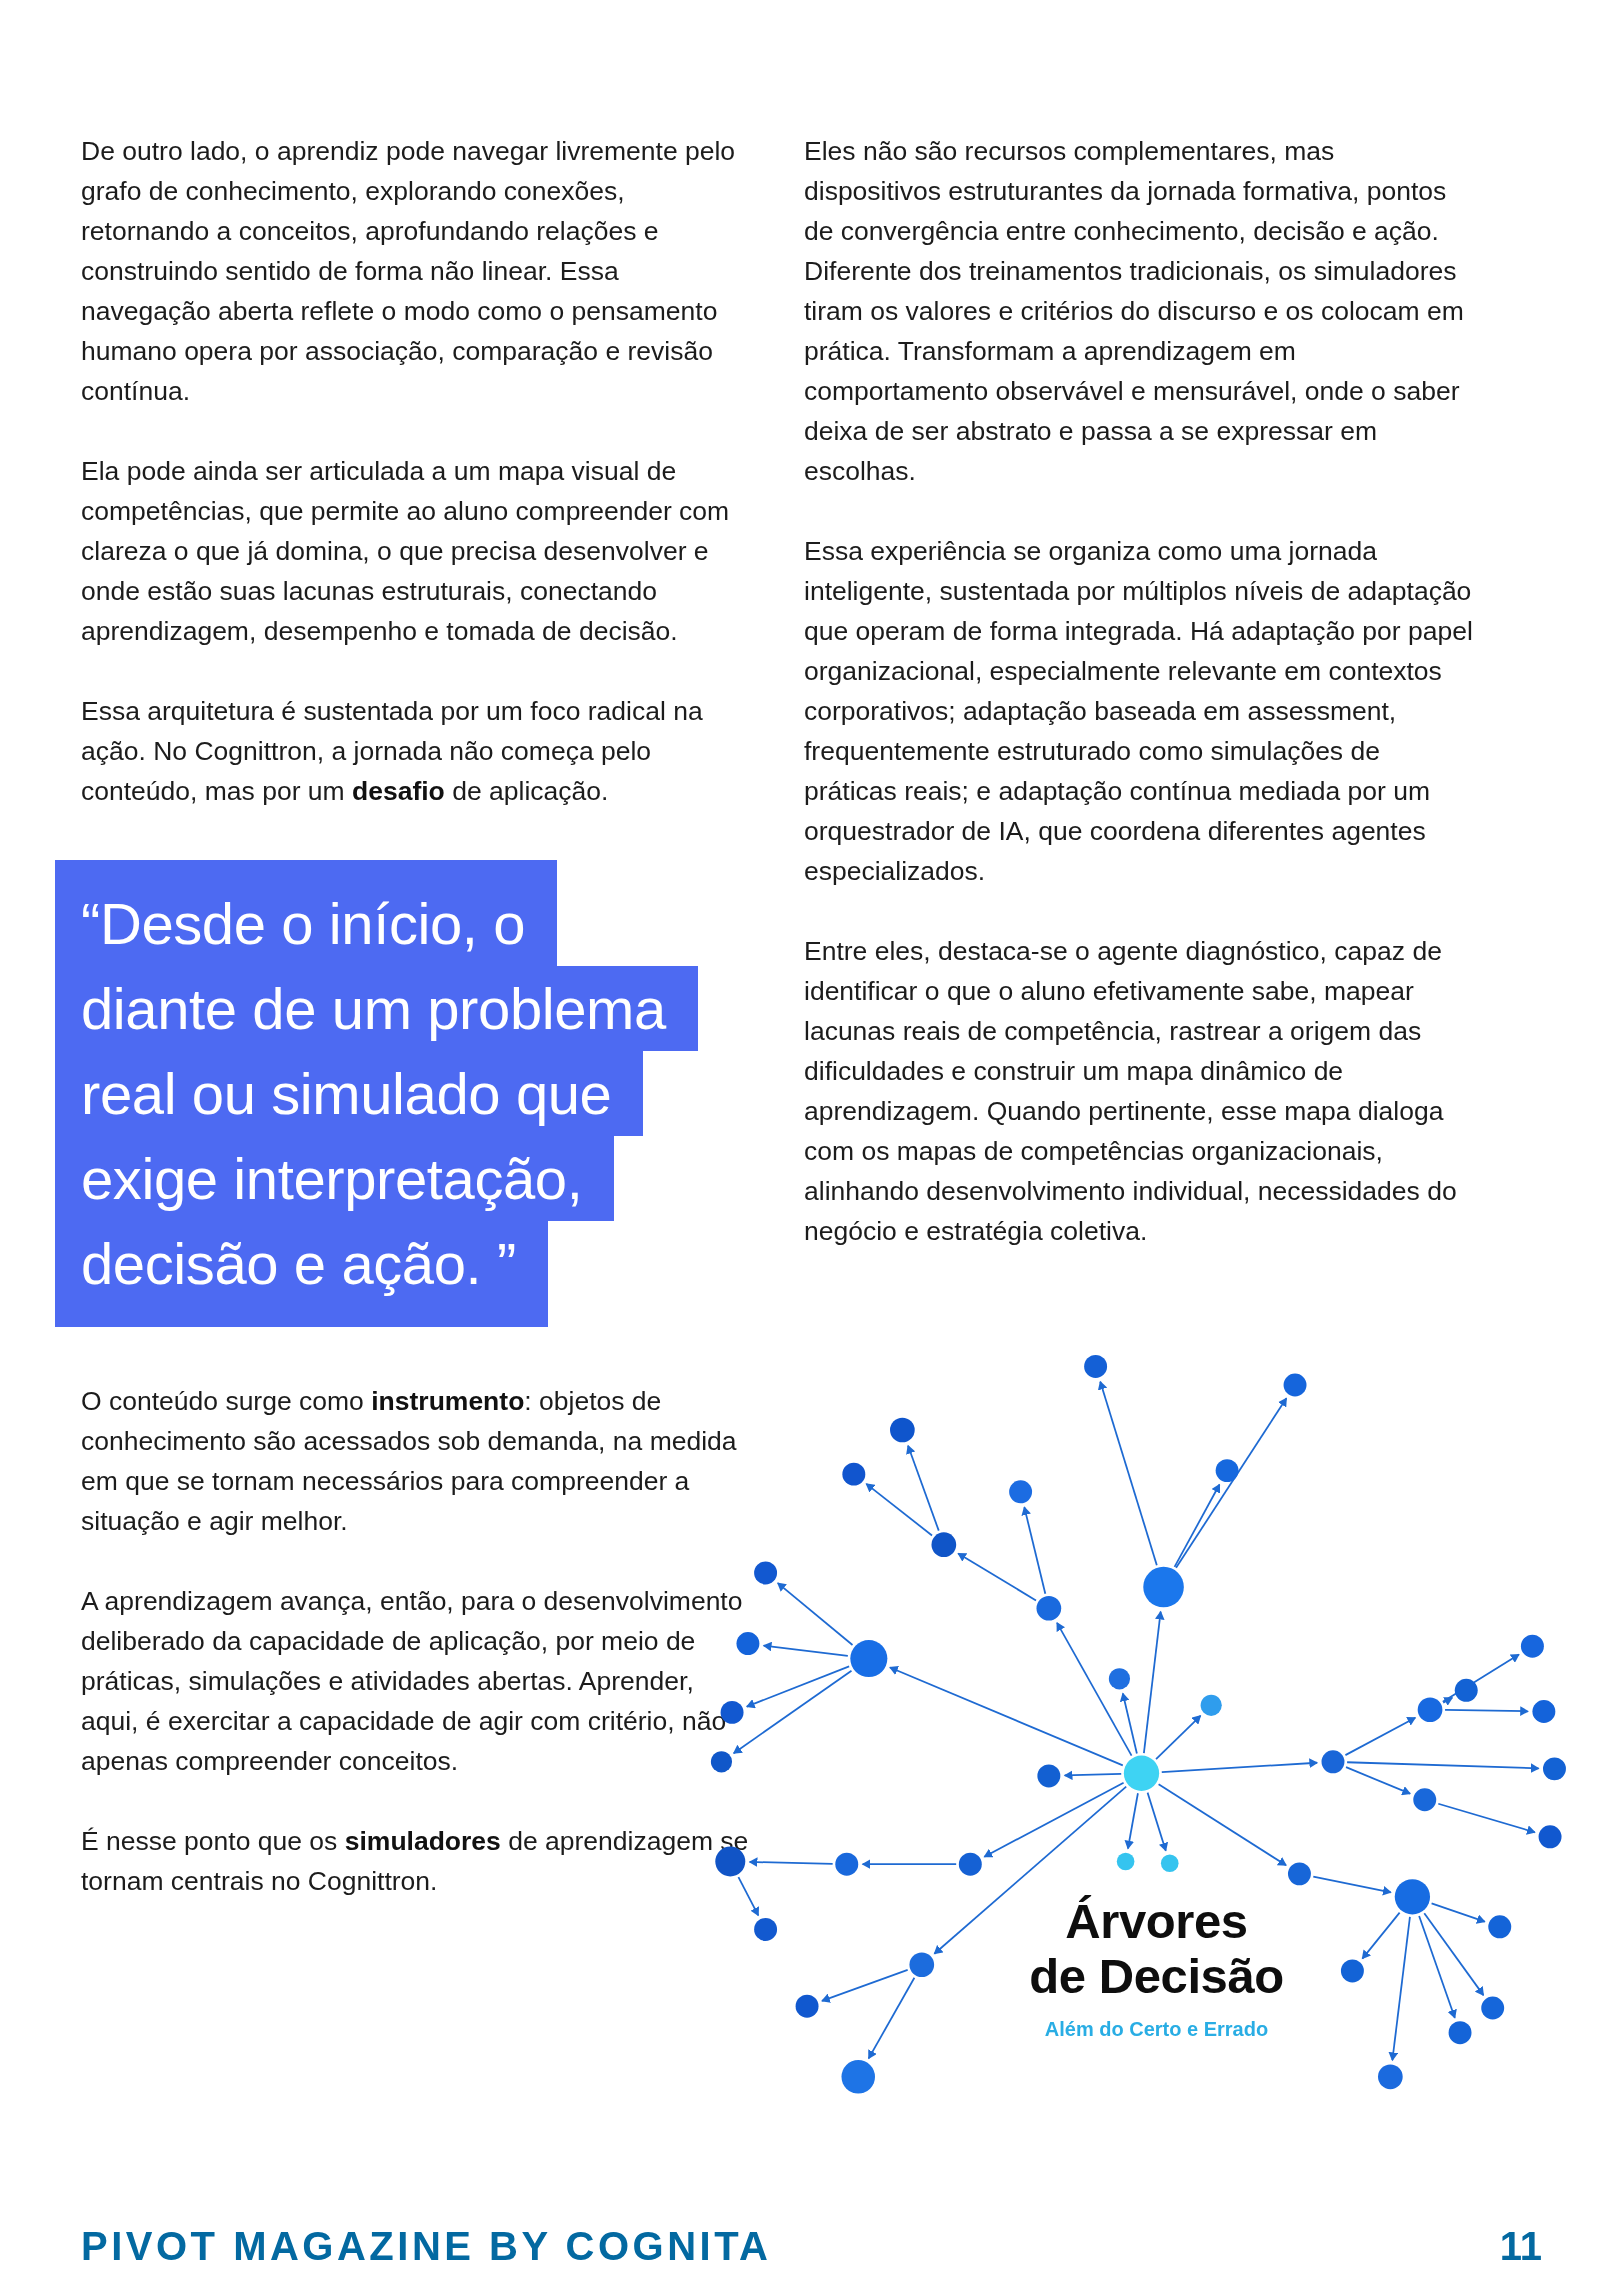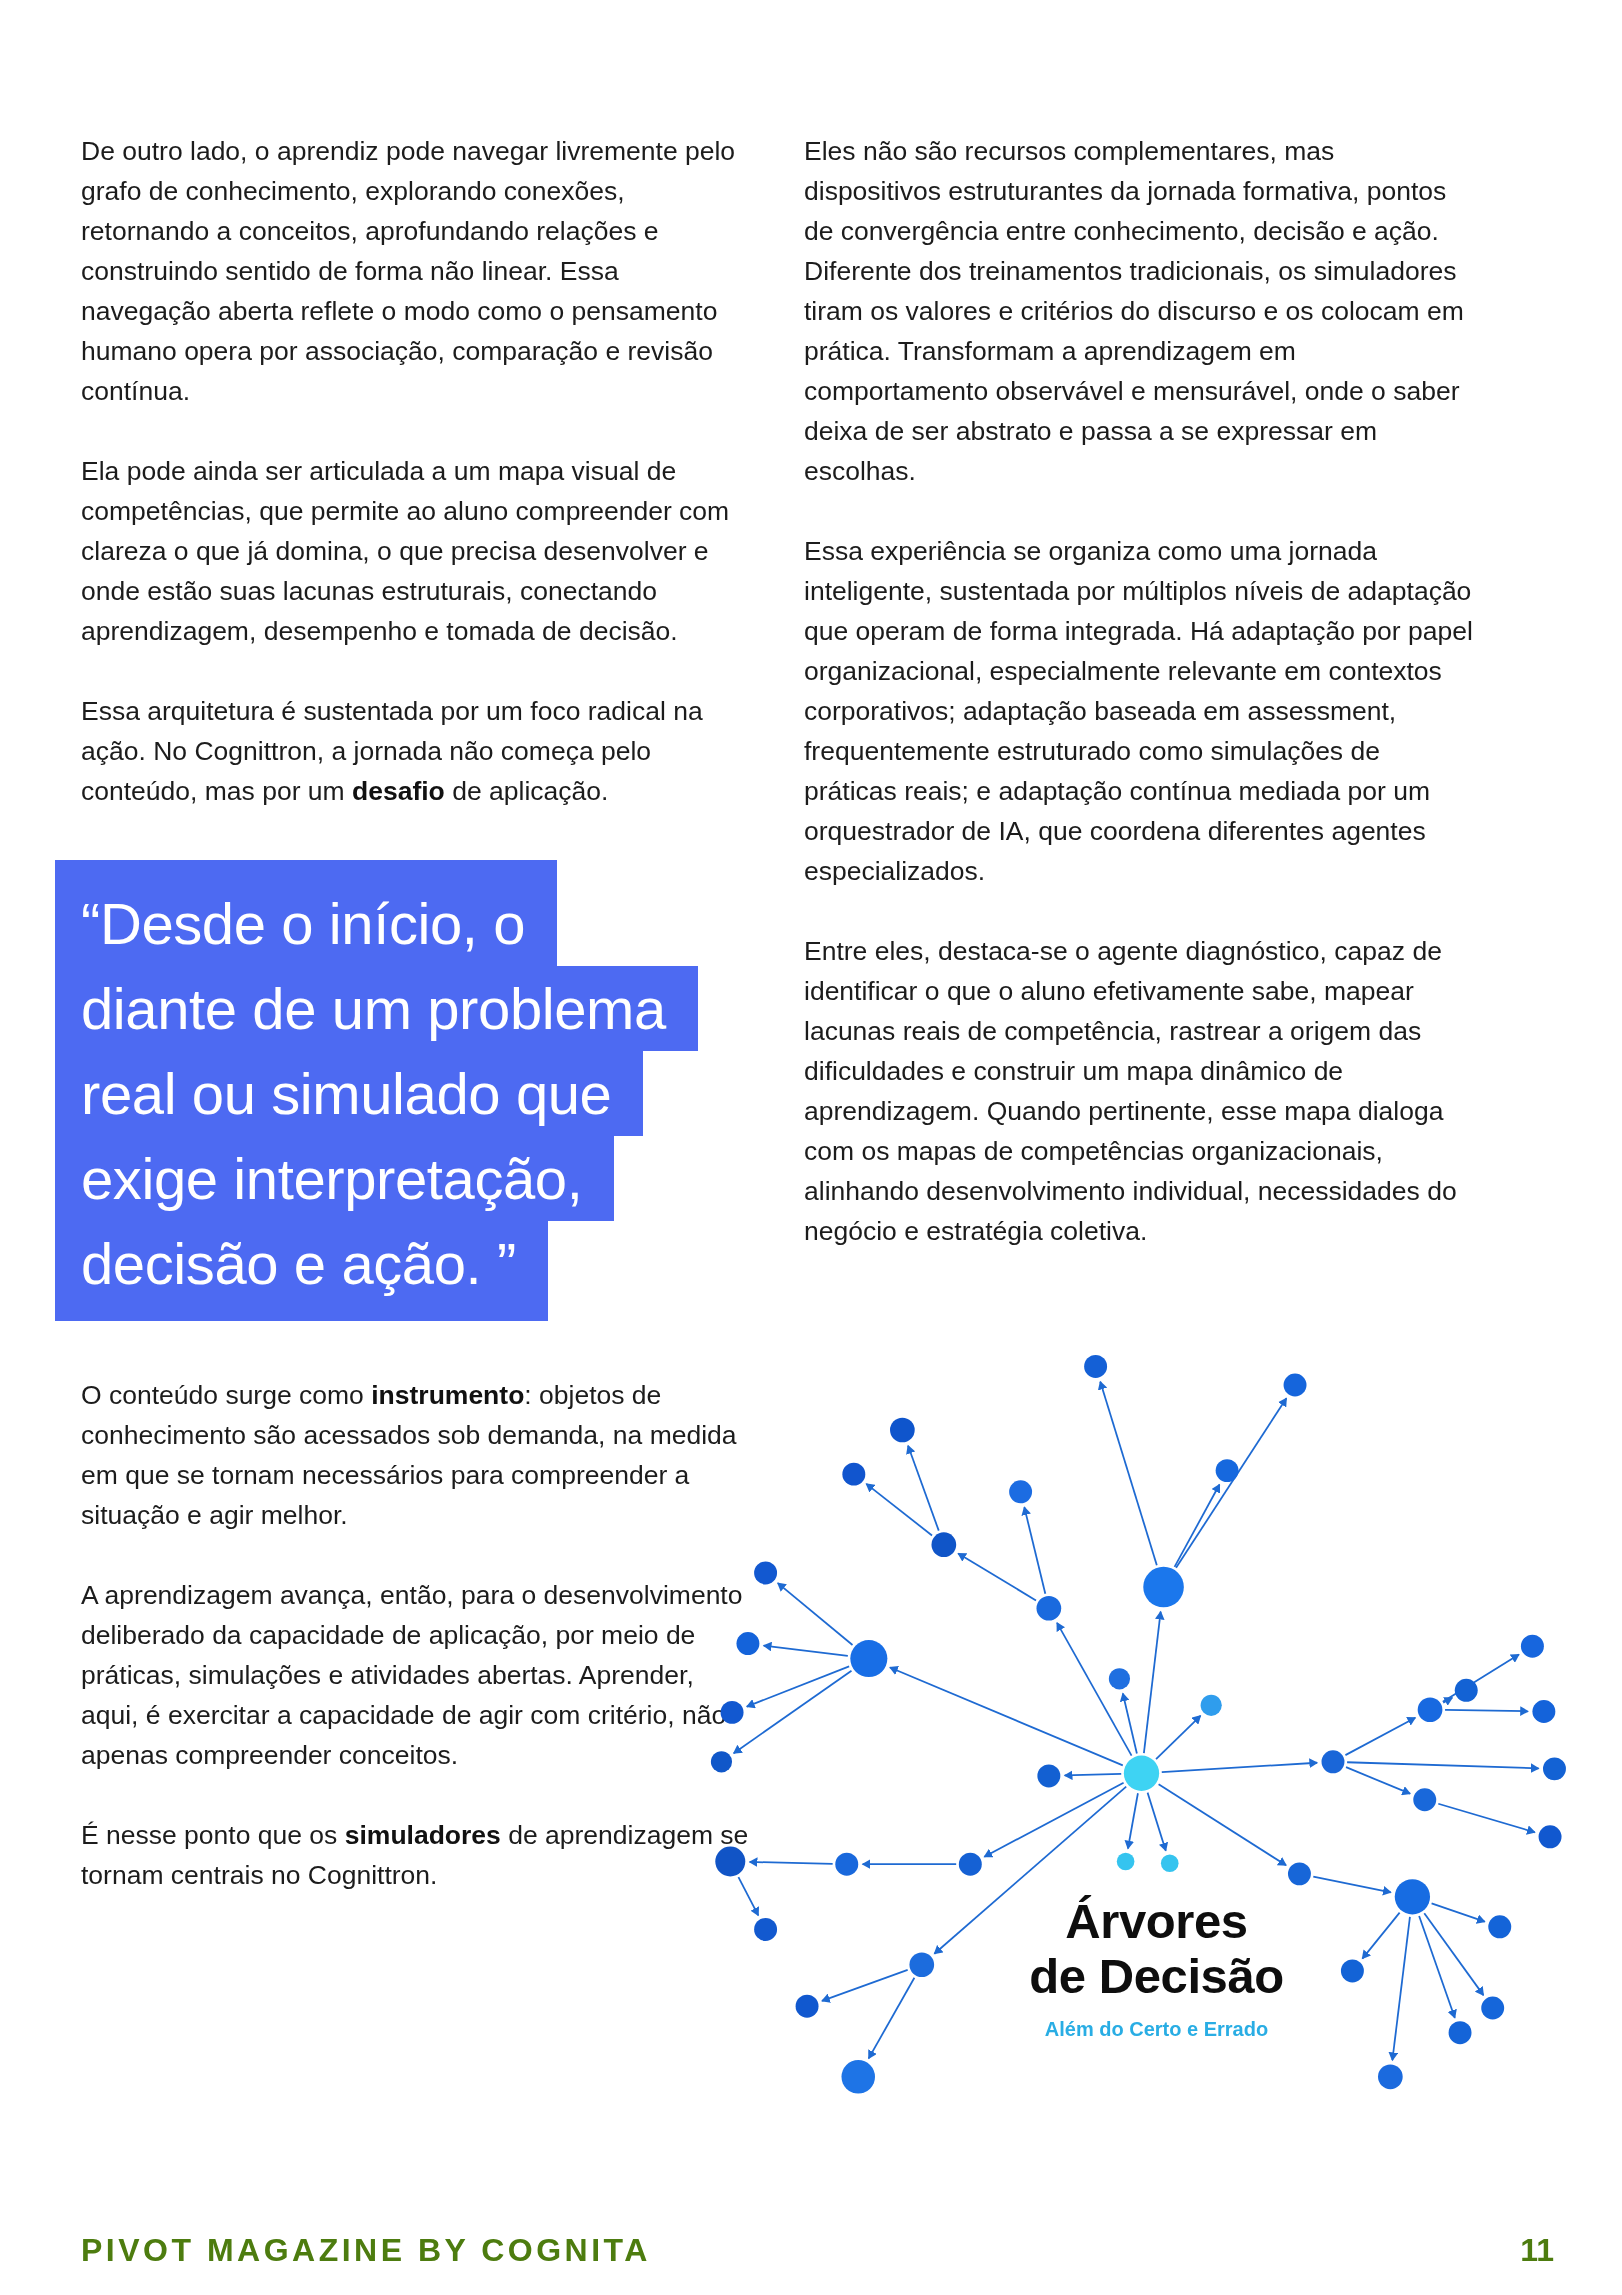--- a/index.html
+++ b/index.html
@@ -38,21 +38,21 @@
     width: fit-content;
     white-space: nowrap;
     background: #4d6af2;
     color: #ffffff;
     font-size: 58px;
     line-height: 85px;
     padding: 0 32px 0 26.5px;
     letter-spacing: -0.4px;
   }
   .quote-line:first-child { padding-top: 21px; }
-  .quote-line:last-child  { padding-bottom: 15px; }
+  .quote-line:last-child  { padding-bottom: 21px; }
 
   
   .graph-area {
     position: absolute;
     left: 706px;
     top: 1340px;
     width: 901px;
     height: 803px;
   }
   .graph-area svg { position: absolute; left: 0; top: 0; }
@@ -74,27 +74,27 @@
     margin-top: 14px;
     font-size: 20px;
     font-weight: bold;
     color: #29ade4;
   }
 
   
   .footer {
     position: absolute;
     left: 81px;
-    right: 69px;
+    right: 81px;
     bottom: 26.5px;
     display: flex;
     justify-content: space-between;
     align-items: baseline;
-    color: #4d7c0f;
-    font-size: 32px;
+    color: #0369a1;
+    font-size: 40px;
     font-weight: bold;
   }
   .footer .mag-name { letter-spacing: 3.5px; }
   .footer .page-num { letter-spacing: 0; }
 </style>
 </head>
 <body>
 
 <div class="page">
 

